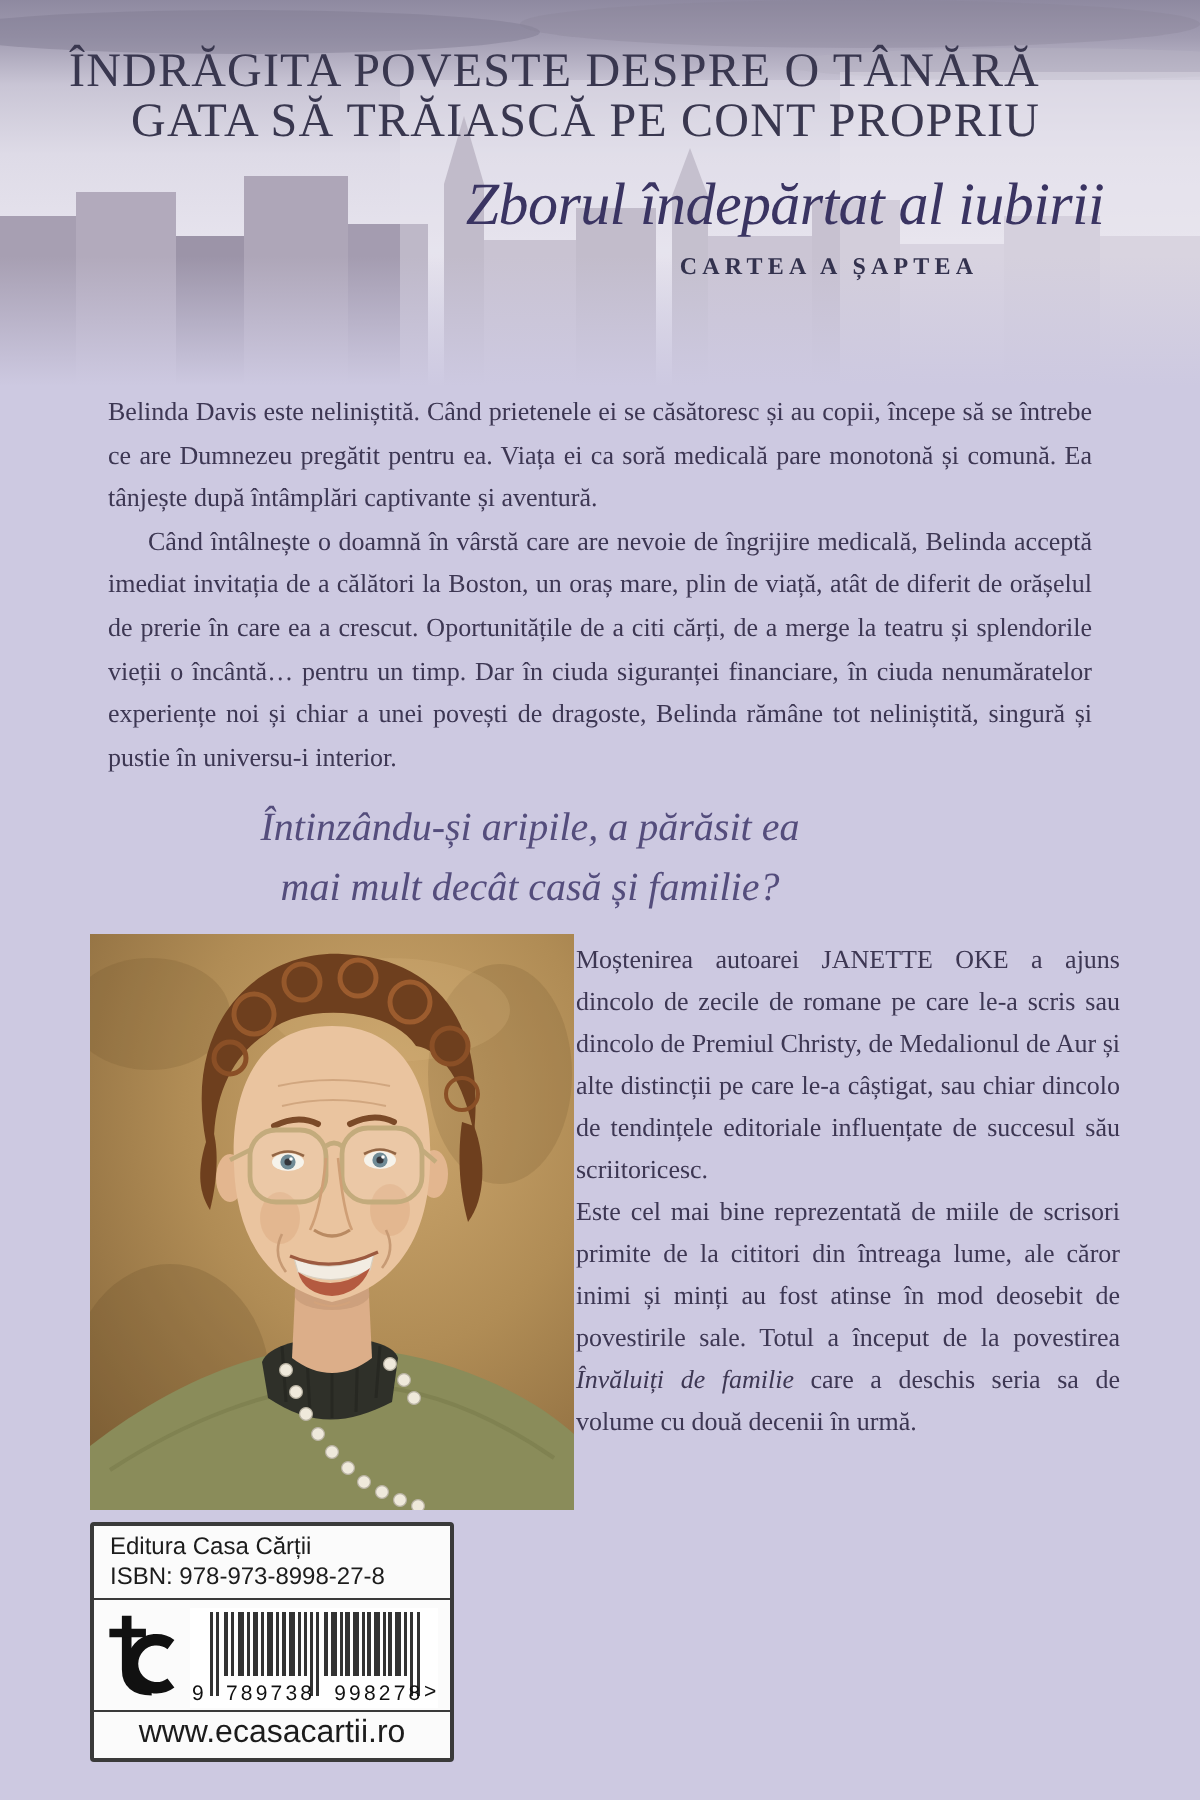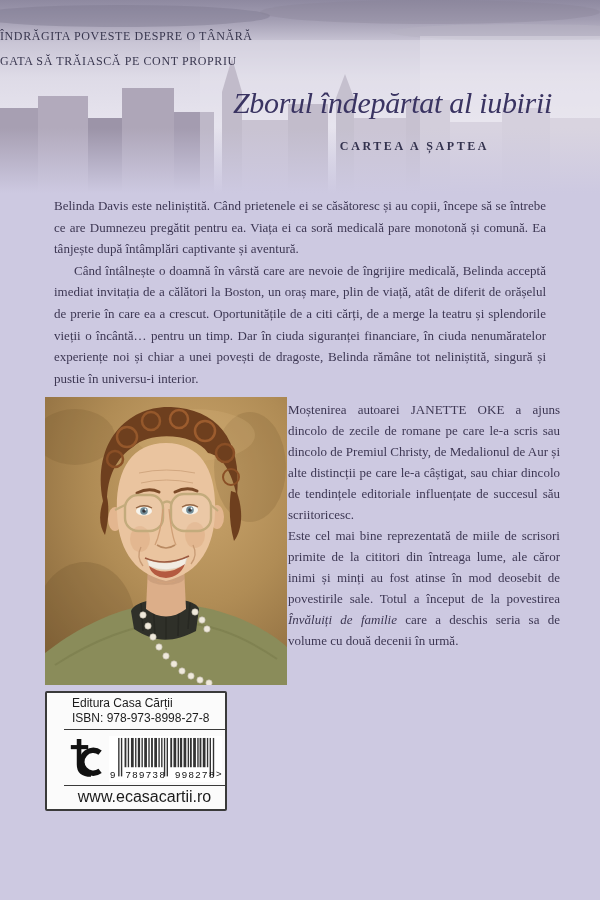--- a/index.html
+++ b/index.html
@@ -9,34 +9,34 @@
     background:#cdc9e1;
     overflow:hidden;
     font-family:"Liberation Serif", serif;
     color:#3d3753;
   }
   
   .hero{position:relative;width:600px;height:193px;}
   .hero svg{position:absolute;top:0;left:0;display:block;}
   .tagline{
     position:absolute;top:24px;left:0;width:520px;
-    text-align:left;
-    font-size:12px;line-height:25px;letter-spacing:0.6px;
+    text-align:right;
+    font-size:24px;line-height:25px;letter-spacing:0.6px;
     color:#39374f;
   }
   .series-title-block{
     position:absolute;top:86px;left:185px;right:0;
     text-align:center;
   }
   .series-title{
     font-style:italic;font-size:30px;line-height:34px;
     color:#3a3462;letter-spacing:-0.3px;
   }
   .series-sub{
-    margin-top:19px;padding-left:44px;
+    margin-top:6px;padding-left:44px;
     font-size:12px;font-weight:bold;letter-spacing:2.6px;
     color:#33324e;
   }
   
   .synopsis{
     margin:0 54px;padding-top:2px;
     font-size:13px;line-height:21.6px;
     text-align:justify;
   }
   .synopsis p{margin:0;}
@@ -63,21 +63,20 @@
   .author-text p{margin:0;}
   .author-text .it{font-style:italic;}
   
   .publisher-box{
     margin:6px 0 0 45px;width:182px;
     background:#fbfbfb;
     border:2px solid #3a3a3a;border-radius:2px;
     font-family:"Liberation Sans", sans-serif;
     color:#1c1c1c;
     box-sizing:border-box;
-    padding-left:17px;
   }
   .pub-top{padding:3px 8px 3px;font-size:12px;line-height:15px;}
   .pub-mid{
     border-top:1.5px solid #3a3a3a;
     display:flex;align-items:flex-end;
     padding:4px 3px 1px 5px;gap:3px;text-align:right;
   }
   .pub-bottom{
     border-top:1.5px solid #3a3a3a;
     text-align:center;font-size:16px;padding:2px 0 3px;
@@ -146,20 +145,24 @@
       <div class="series-title">Zborul îndepărtat al iubirii</div>
       <div class="series-sub">CARTEA A ȘAPTEA</div>
     </div>
   </div>
 
   <div class="synopsis">
     <p>Belinda Davis este neliniștită. Când prietenele ei se căsătoresc și au copii, începe să se întrebe ce are Dumnezeu pregătit pentru ea. Viața ei ca soră medicală pare monotonă și comună. Ea tânjește după întâmplări captivante și aventură.</p>
     <p class="indent">Când întâlnește o doamnă în vârstă care are nevoie de îngrijire medicală, Belinda acceptă imediat invitația de a călători la Boston, un oraș mare, plin de viață, atât de diferit de orășelul de prerie în care ea a crescut. Oportunitățile de a citi cărți, de a merge la teatru și splendorile vieții o încântă… pentru un timp. Dar în ciuda siguranței financiare, în ciuda nenumăratelor experiențe noi și chiar a unei povești de dragoste, Belinda rămâne tot neliniștită, singură și pustie în universu-i interior.</p>
   </div>
 
+  <div class="question">
+    <div>Întinzându-și aripile, a părăsit ea</div>
+    <div>mai mult decât casă și familie?</div>
+  </div>
 
   <div class="author-row">
     <div class="photo">
       <svg width="242" height="288" viewBox="0 0 242 288">
         <defs>
           <radialGradient id="pg" cx="0.62" cy="0.30" r="0.95">
             <stop offset="0" stop-color="#cda76e"></stop>
             <stop offset="0.45" stop-color="#b08c55"></stop>
             <stop offset="1" stop-color="#7d5e35"></stop>
           </radialGradient>

